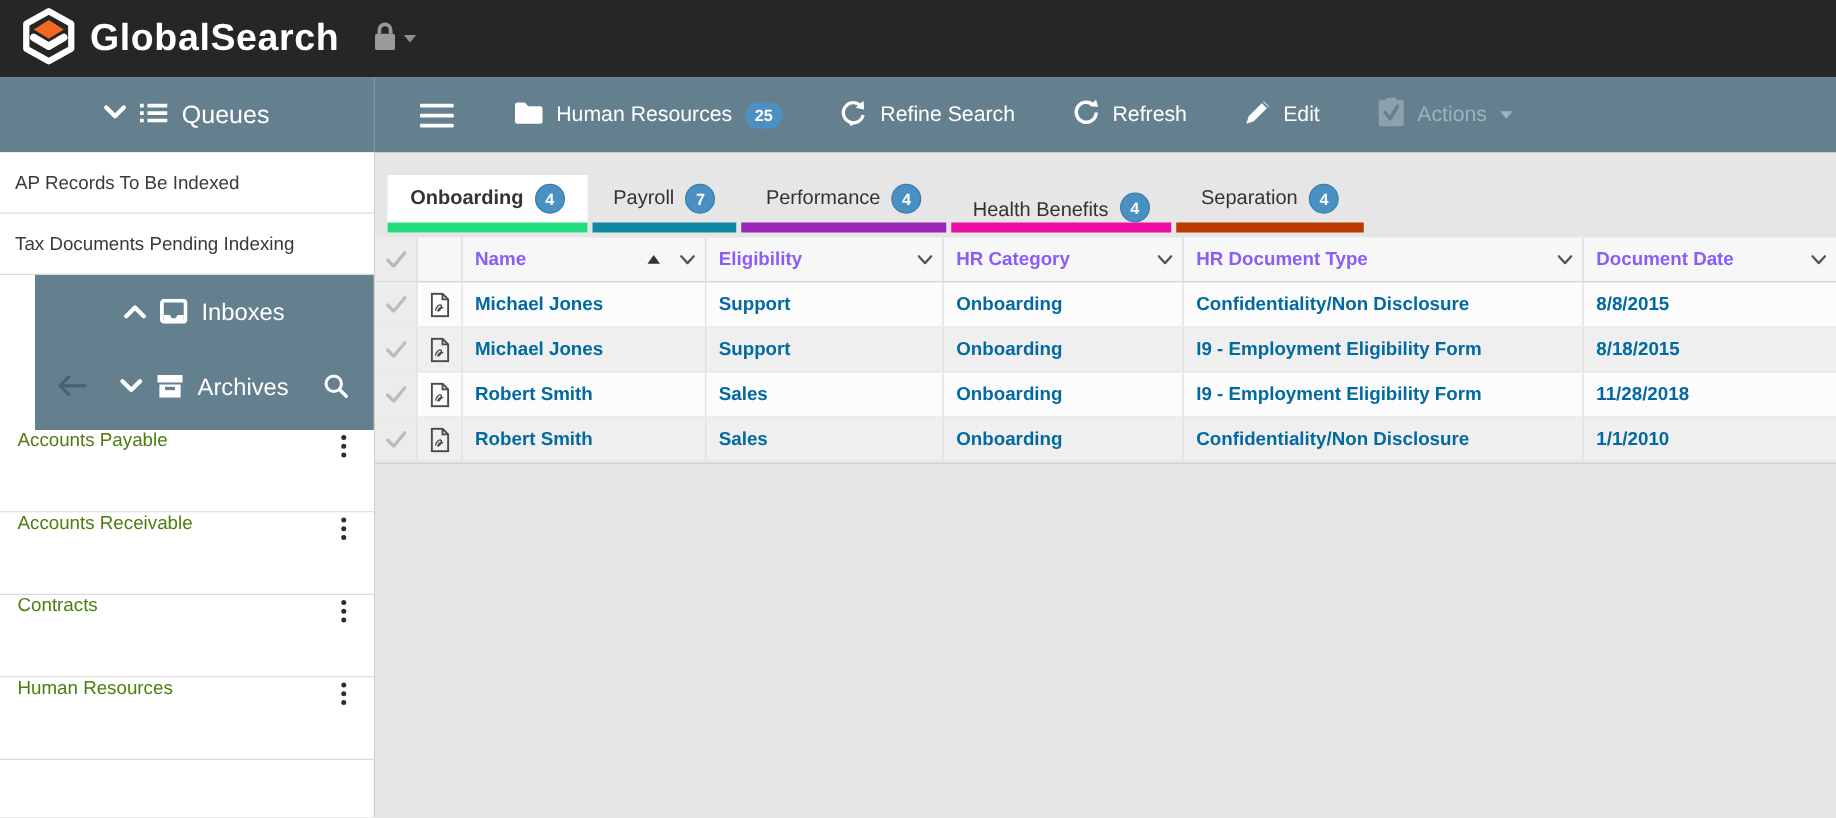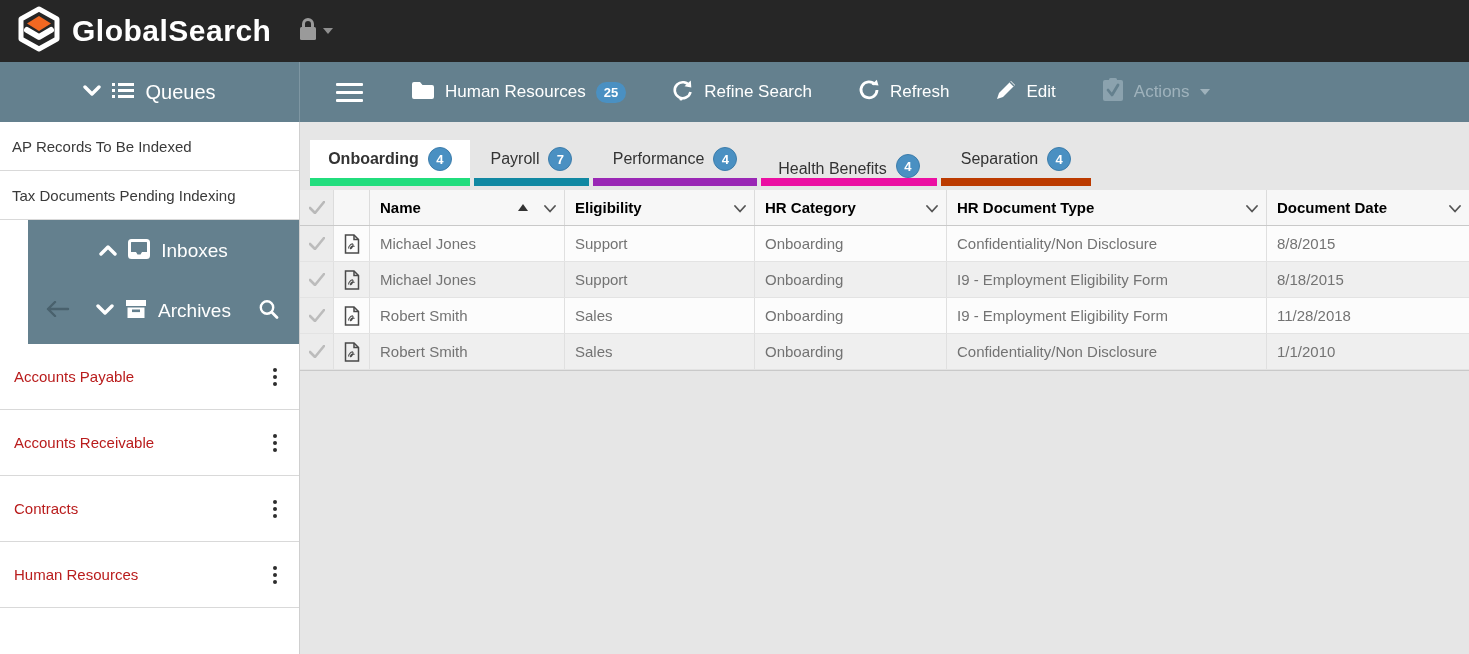--- a/index.html
+++ b/index.html
@@ -31,50 +31,50 @@
   .sidebar { width:300px; background:#ffffff; border-right:1px solid #cfcfcf; display:flex; flex-direction:column; }
   .queue-item { height:49px; display:flex; align-items:center; padding-left:12px; font-size:15px;
     color:#3a3a3a; border-bottom:1px solid #d9d9d9; background:#fff; cursor:pointer; }
   .slate-block { background:#64808e; padding:6px 0 8px 0;margin-left:28px; }
   .section-row { height:50px; display:flex; align-items:center; justify-content:center; gap:11px;
     color:#fff; position:relative; cursor:pointer; }
   .section-row .title { font-size:19px; }
   .archives-row { margin-top:10px; }
   .back-arrow { position:absolute; left:18px; top:50%; transform:translateY(-50%); cursor:pointer; }
   .search-btn { position:absolute; right:20px; top:50%; transform:translateY(-50%); cursor:pointer; }
-  .archive-item { height:66px; display:flex; align-items:center; justify-content:space-between;
-    padding:0 16px 0 14px; font-size:15px; color:#b91c1c; border-bottom:1px solid #d9d9d9; background:#fff; cursor:pointer; }
+  .archive-item { height:66px; display:flex; justify-content:space-between;
+    padding:0 16px 0 14px; font-size:15px; color:#4d7c0f; border-bottom:1px solid #d9d9d9; background:#fff; cursor:pointer; }
   .kebab { display:flex; flex-direction:column; gap:3px; padding:4px 6px; cursor:pointer; }
   .kebab i { width:4px; height:4px; border-radius:50%; background:#2d2d2d; }
 
   
   .main { flex:1; background:#e6e6e6; overflow:hidden; }
   .tabs { display:flex; align-items:flex-end; margin:18px 0 0 10px; height:46px; }
   .tab { position:relative; height:46px; display:flex; align-items:center; justify-content:center; gap:9px;
     margin-right:4px; font-size:16px; color:#333; cursor:pointer; padding-bottom:8px; }
   .tab:nth-child(1){ width:160px; } .tab:nth-child(2){ width:115px; } .tab:nth-child(3){ width:164px; }
   .tab:nth-child(4){ width:176px;align-items:flex-end; } .tab:nth-child(5){ width:150px; }
   .tab .bar { position:absolute; left:0; right:0; bottom:0; height:8px; background:var(--bar,#999); }
   .tab.active { background:#ffffff; font-weight:bold; }
   .tab-badge { min-width:24px; height:24px; border-radius:12px; padding:0 4px; background:#4a90c2;
     border:1px solid #3d7dab; color:#fff; font-size:13px; font-weight:bold;
     display:flex; align-items:center; justify-content:center; }
 
   
   .table { margin-top:4px; background:transparent; }
   .grid-cols { display:grid; grid-template-columns:34px 36px 195px 190px 192px 320px 1fr; }
   .thead { background:#f7f7f7; border-bottom:1px solid #c9c9c9; height:36px; }
-  .thead .cell { display:flex; align-items:center; font-size:15px; font-weight:bold; color:#000000;
+  .thead .cell { display:flex; align-items:center; font-size:15px; font-weight:bold; color:#8b5cf6;
     padding:0 8px 0 10px; border-right:1px solid #dcdcdc; cursor:pointer; }
   .thead .cell:last-child { border-right:none; }
   .trow { height:36px; border-bottom:1px solid #e3e3e3; cursor:pointer; }
   .trow:nth-child(odd) { background:#fcfcfc; }
   .trow:nth-child(even) { background:#efefef; }
-  .trow .cell { display:flex; align-items:center; font-size:15px; color:#737373;
-    padding:0 8px 0 10px; border-right:1px solid #e0e0e0; overflow:hidden; white-space:nowrap; }
+  .trow .cell { display:flex; align-items:center; font-size:15px; color:#0369a1;
+    padding:0 8px 0 10px; border-right:1px solid #e0e0e0; overflow:hidden; white-space:nowrap;font-weight:bold; }
   .trow .cell:last-child { border-right:none; }
   .cell.center { justify-content:center; padding:0; }
   .check-col { background:#ececec; }
   .sort-asc { width:0; height:0; border-left:5px solid transparent; border-right:5px solid transparent;
     border-bottom:7px solid #333; margin-left:auto; margin-right:16px; }
   .col-chevron { margin-left:auto; }
   .col-chevron.after-sort { margin-left:0; }
   .tbl-bottom { border-bottom:1px solid #c9c9c9; }
 </style>
 </head>

